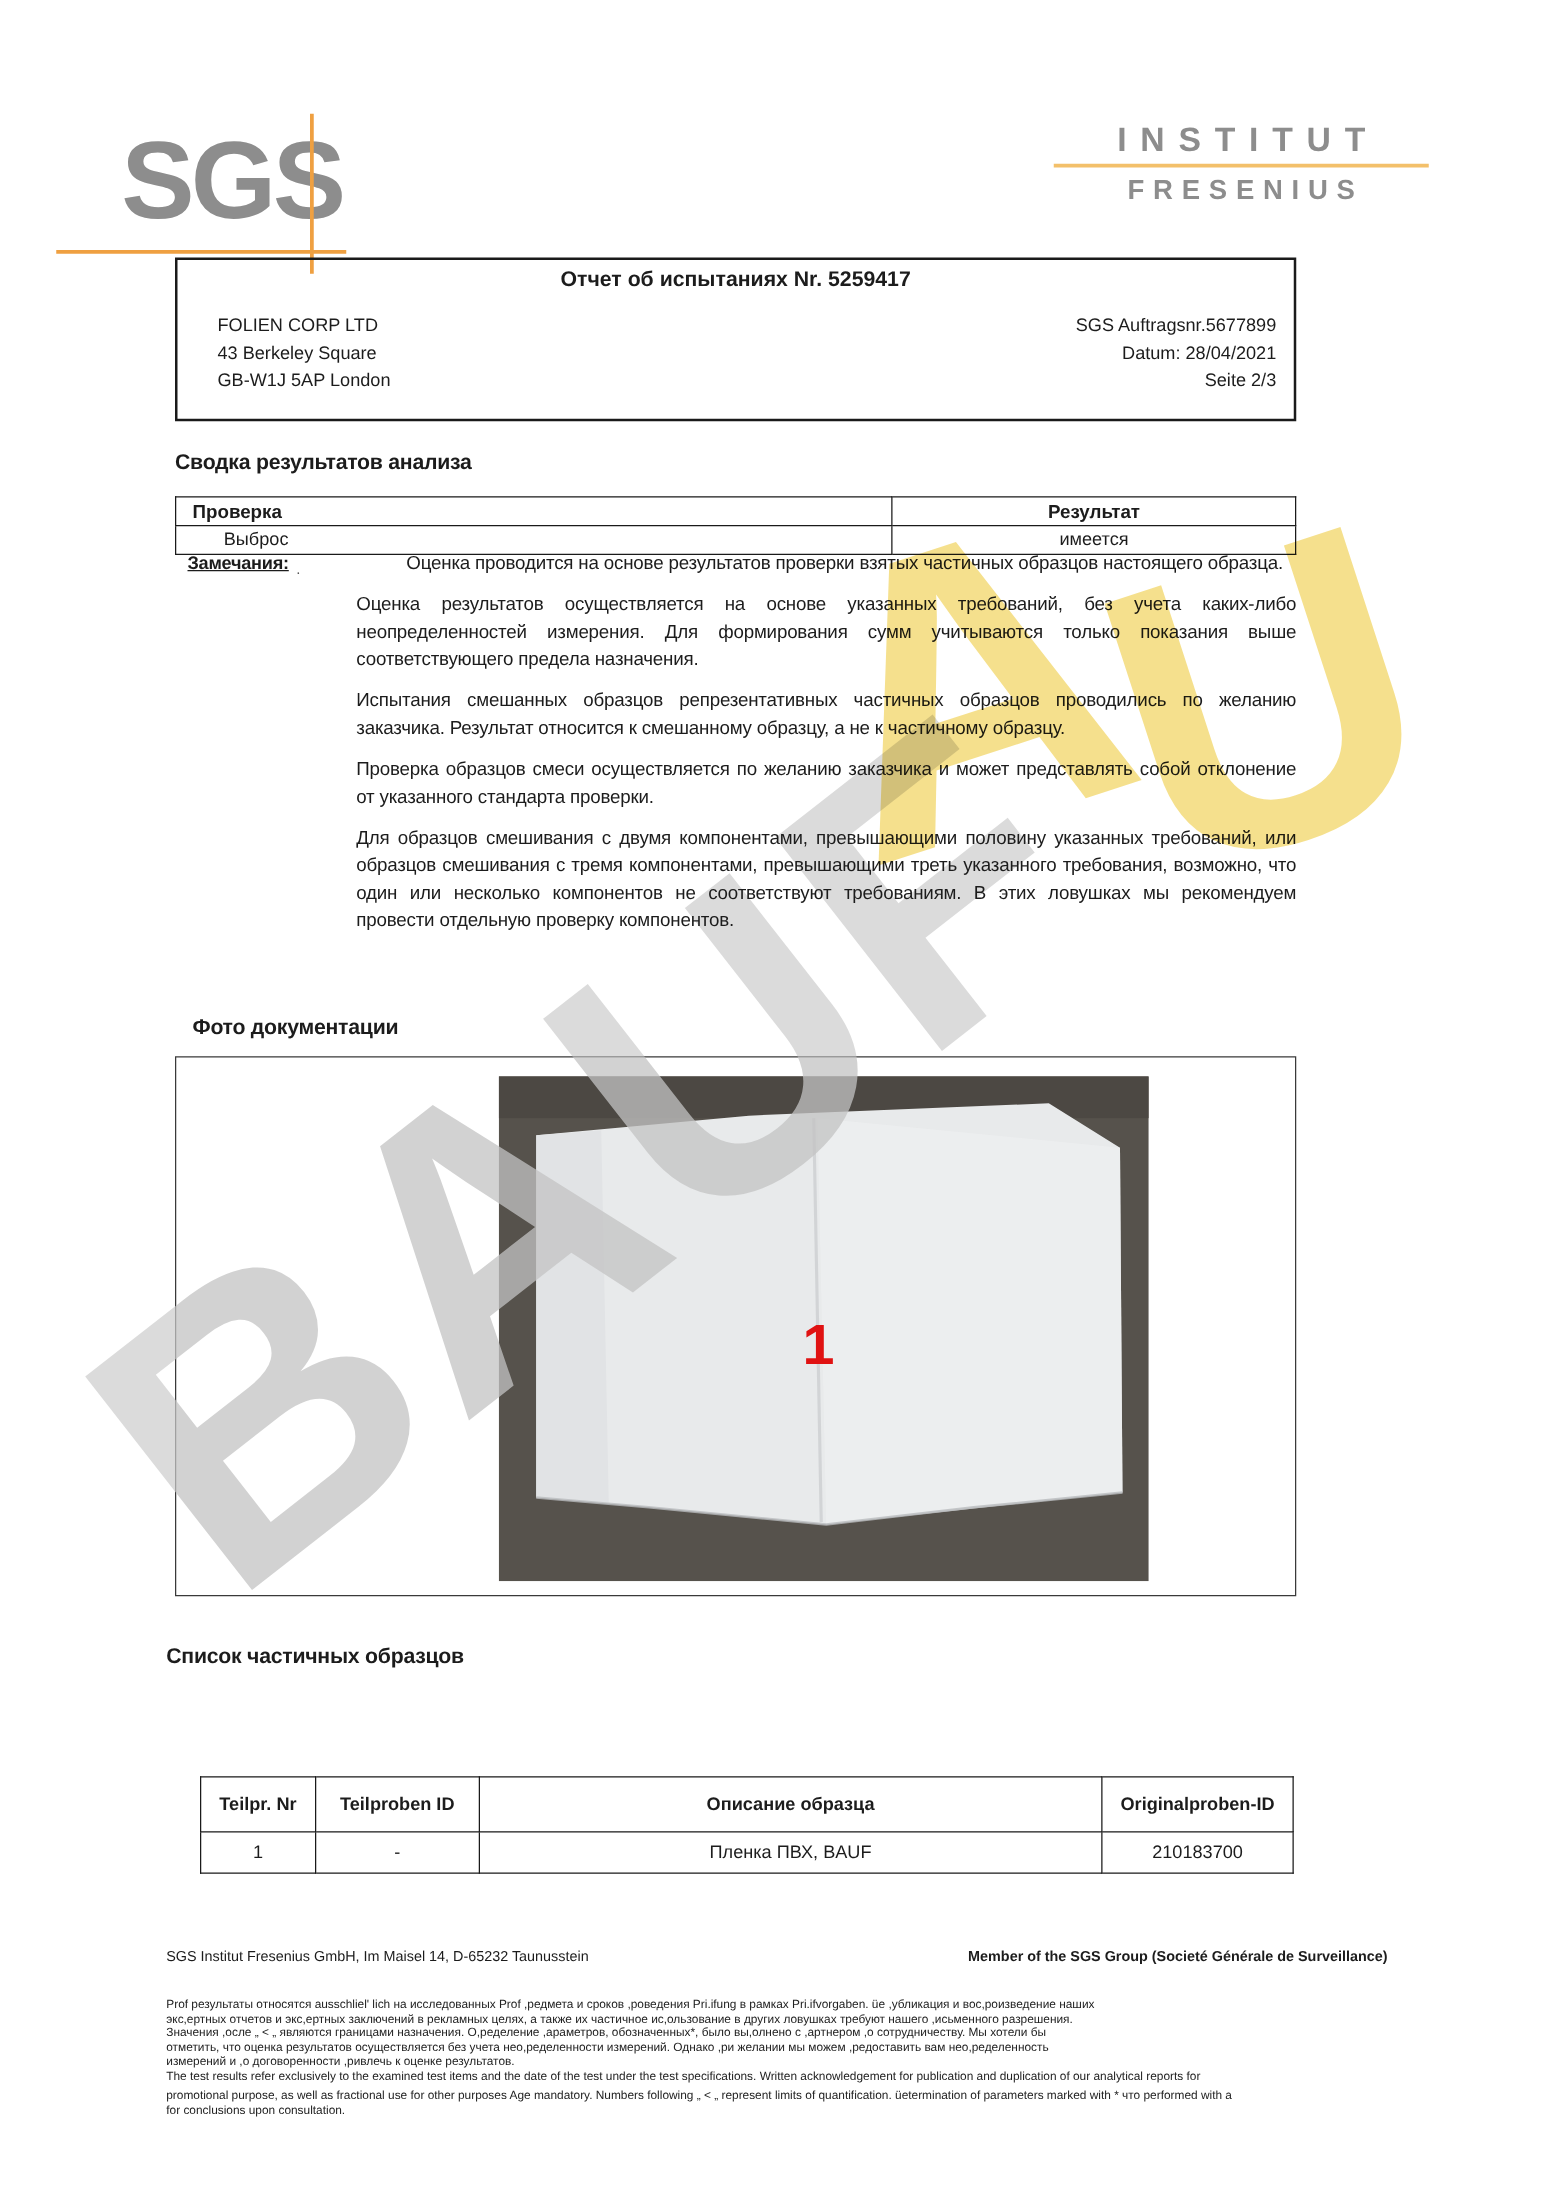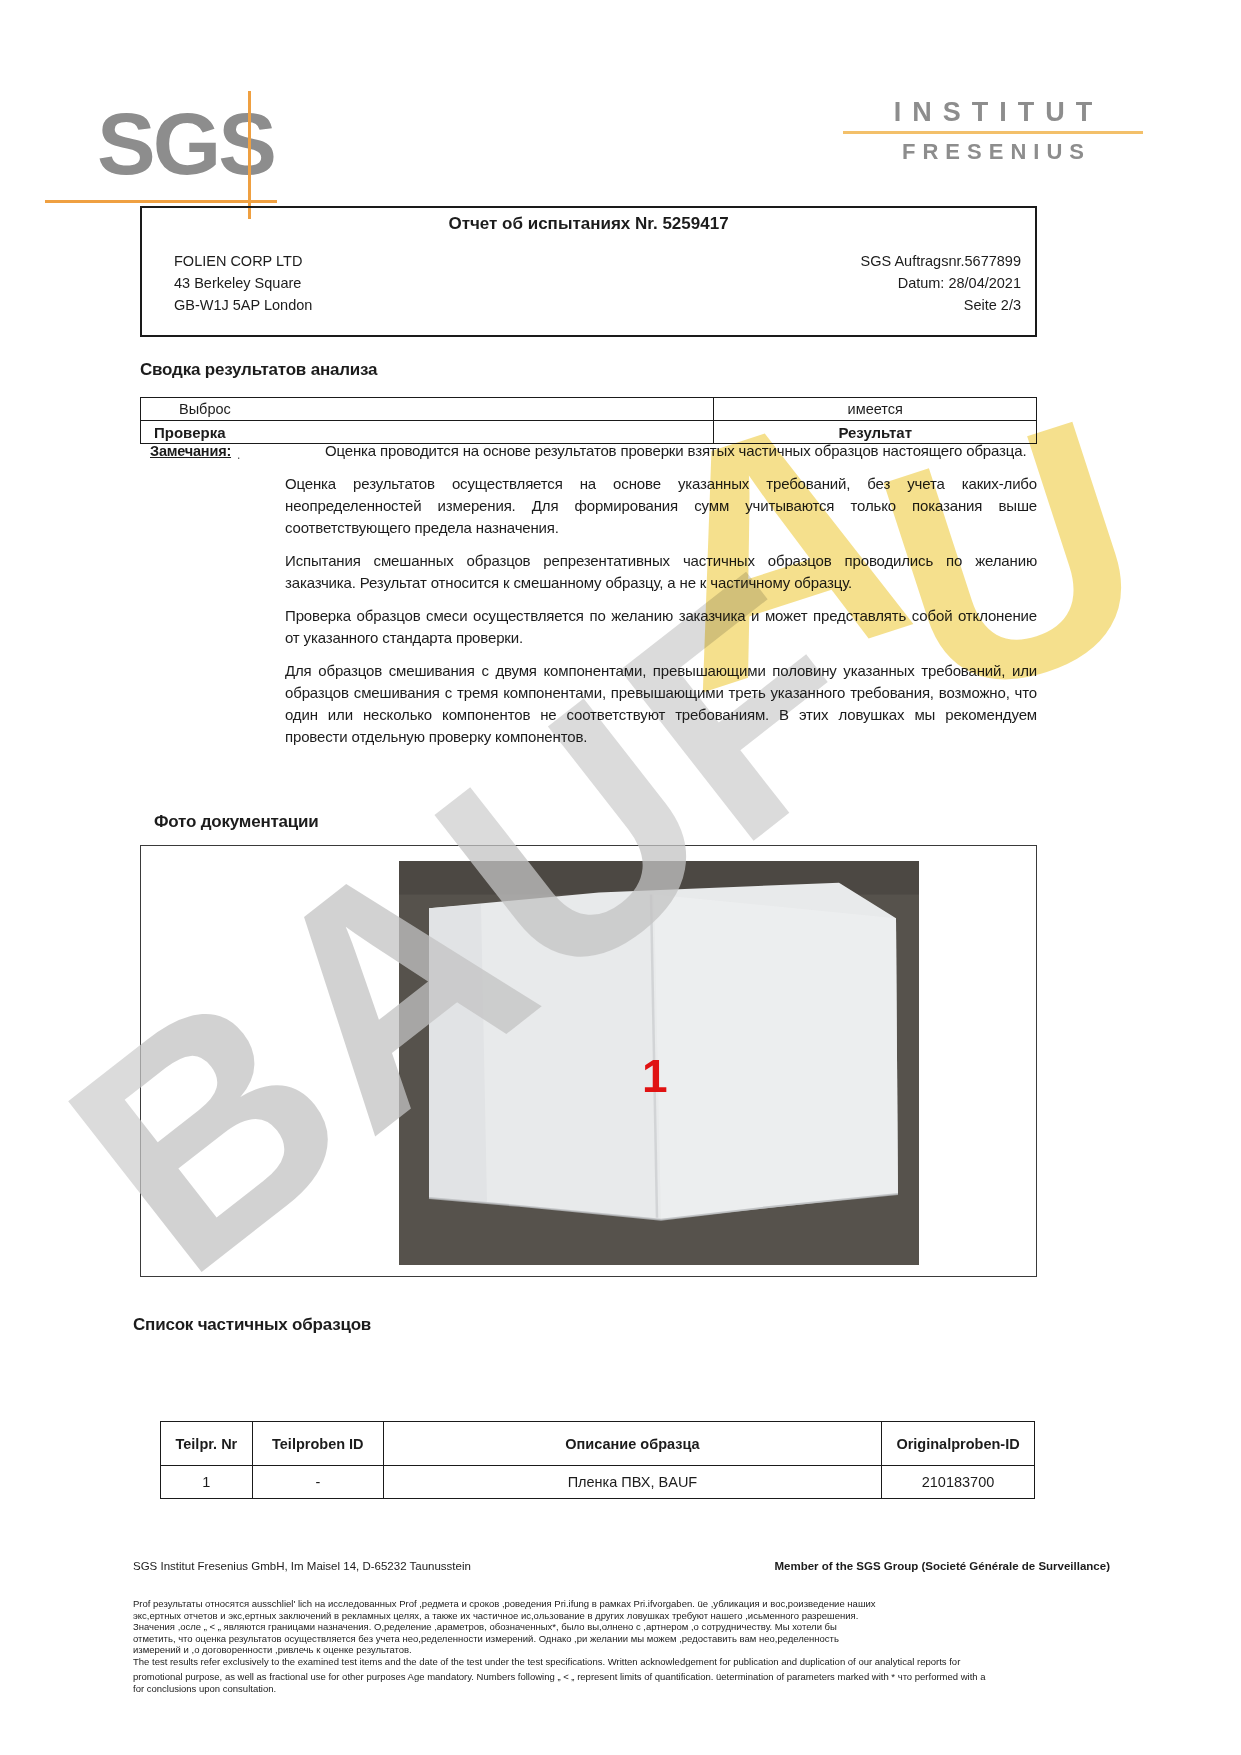--- a/index.html
+++ b/index.html
@@ -97,26 +97,26 @@
         <div>SGS Auftragsnr.5677899</div>
         <div>Datum: 28/04/2021</div>
         <div>Seite 2/3</div>
       </div>
     </div>
 
     <div class="sec-heading" style="left:140px;top:360px;">Сводка результатов анализа</div>
     <table class="t1">
       <tbody>
           <tr>
+        <th class="c1">Проверка</th>
+        <th class="c2">Результат</th>
+      </tr>
+      <tr>
         <td class="c1">Выброс</td>
         <td class="c2">имеется</td>
-      </tr>
-      <tr>
-        <th class="c1">Проверка</th>
-        <th class="c2">Результат</th>
       </tr>
     </tbody>
       </table>
 
     <div class="remarks-label">Замечания:</div>
     <div class="remarks-dot">.</div>
     <div class="remarks">
       <p class="first">Оценка проводится на основе результатов проверки взятых частичных образцов настоящего образца.</p>
       <p>Оценка результатов осуществляется на основе указанных требований, без учета каких-либо неопределенностей измерения. Для формирования сумм учитываются только показания выше соответствующего предела назначения.</p>
       <p>Испытания смешанных образцов репрезентативных частичных образцов проводились по желанию заказчика. Результат относится к смешанному образцу, а не к частичному образцу.</p>

